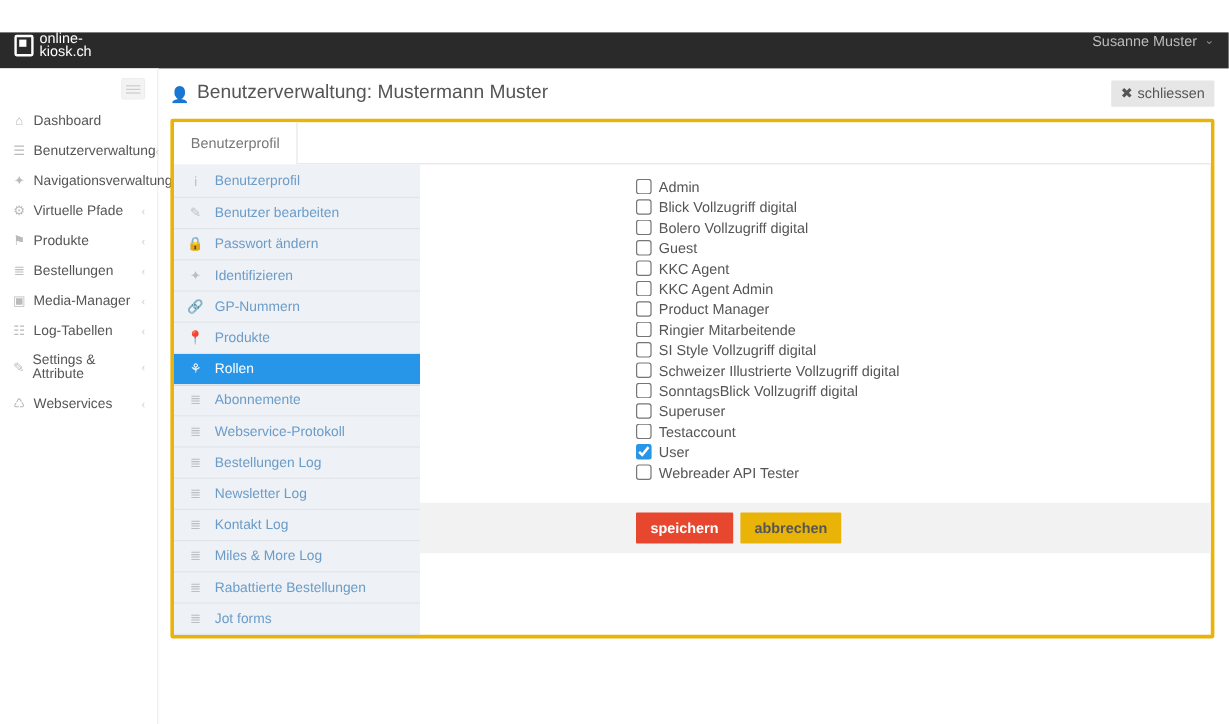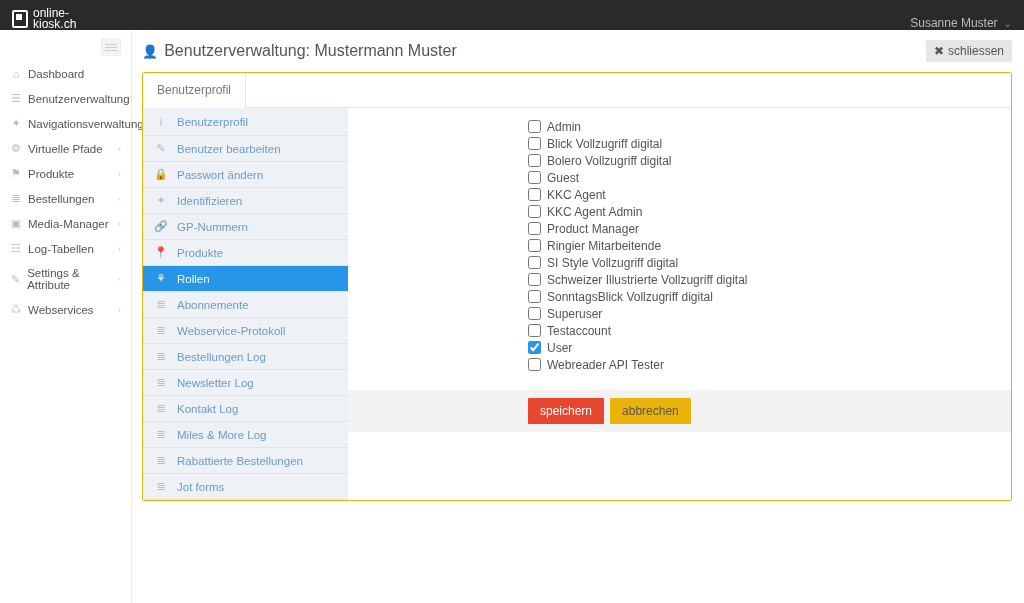--- a/index.html
+++ b/index.html
@@ -1,53 +1,53 @@
 <!DOCTYPE html>
 <html><head>
 <meta charset="utf-8">
 <style>
 * { margin: 0; padding: 0; box-sizing: border-box; }
 body { font-family: "Helvetica Neue", Helvetica, Arial, sans-serif; font-size: 13px; color: #555; background: #fff; }
-.topbar { height: 30px; background: #2a2a2a; display: flex; align-items: flex-end; justify-content: space-between; padding: 0 12px; color: #ccc; }
+.topbar { height: 30px; background: #2a2a2a; display: flex; align-items: flex-start; justify-content: space-between; padding: 0 12px; color: #ccc; margin-top: 27px; }
 .topbar .logo { display: flex; align-items: center; font-size: 12px; }
 .topbar .logo-icon { width: 16px; height: 18px; border: 2px solid #fff; border-radius: 2px; margin-right: 5px; position: relative; }
 .topbar .logo-icon::before { content: ""; position: absolute; top: 2px; left: 2px; width: 6px; height: 6px; background: #fff; }
 .topbar .logo-text { line-height: 0.9; color: #fff; }
 .topbar .user { font-size: 12px; color: #bbb; display: flex; align-items: center; cursor: pointer; }
 .topbar .chev { margin-left: 6px; font-size: 10px; color: #888; }
 .layout { display: flex; }
 .sidebar { width: 132px; background: #fff; border-right: 1px solid #eee; padding-top: 4px; min-height: 573px; }
 .sidebar .toggle { display: flex; justify-content: flex-end; padding: 4px 10px 6px; }
 .sidebar .toggle-btn { width: 20px; height: 18px; background: #f3f3f3; border: 1px solid #eee; border-radius: 2px; display: flex; flex-direction: column; justify-content: center; gap: 2px; padding: 3px; }
 .sidebar .toggle-btn span { height: 1px; background: #ccc; }
 .sidebar-item { display: flex; align-items: center; justify-content: space-between; padding: 6px 10px; font-size: 11.5px; color: #555; cursor: pointer; }
 .sidebar-item .left { display: flex; align-items: center; gap: 6px; }
 .sidebar-item .icon { width: 12px; color: #bbb; display: inline-flex; justify-content: center; font-size: 11px; }
 .sidebar-item .caret { color: #ccc; font-size: 9px; }
 .main { flex: 1; padding: 10px 12px 20px 10px; }
 .page-head { display: flex; justify-content: space-between; align-items: center; margin-bottom: 10px; }
 .page-title { font-size: 16px; font-weight: 500; color: #555; display: flex; align-items: center; gap: 6px; }
 .page-title .user-icon { color: #888; font-size: 13px; }
 .close-btn { background: #e6e6e6; border: none; padding: 4px 8px; font-size: 12px; color: #555; cursor: pointer; display: flex; align-items: center; gap: 4px; border-radius: 1px; }
-.panel { border: 1px solid #eab308; border-radius: 2px; }
+.panel { border: 3px solid #eab308; border-radius: 2px; }
 .tabs { display: flex; border-bottom: 1px solid #e5e5e5; background: #fff; }
 .tab { padding: 10px 14px; font-size: 12px; color: #777; border-right: 1px solid #e5e5e5; background: #fff; margin-bottom: -1px; border-bottom: 1px solid #fff; cursor: pointer; }
 .panel-body { display: flex; min-height: 390px; }
 .subnav { width: 205px; background: #eef1f5; }
 .subnav-item { display: flex; align-items: center; gap: 10px; padding: 6px 12px; font-size: 11.5px; color: #6b9cc8; border-bottom: 1px solid #e1e5ea; cursor: pointer; position: relative; }
 .subnav-item .sicon { width: 12px; color: #b9bec7; display: inline-flex; justify-content: center; font-size: 11px; }
 .subnav-item.active { background: #2796e8; color: #fff; }
 .subnav-item.active .sicon { color: #fff; }
 .subnav-item.active::after { content: ""; position: absolute; right: -6px; top: 50%; transform: translateY(-50%); border: 6px solid transparent; border-left-color: #2796e8; }
 .content { flex: 1; padding: 12px 20px 20px 180px; }
 .role-list { display: flex; flex-direction: column; gap: 3px; margin-bottom: 18px; }
 .role { display: flex; gap: 6px; font-size: 12px; color: #555; }
 .role input { width: 13px; height: 13px; border: 1px solid #c7c7c7; accent-color: #2796e8; cursor: pointer; }
 .actions { background: #f2f2f2; padding: 8px 10px; display: flex; gap: 6px; margin-left: -180px; margin-right: -20px; padding-left: 180px; }
-.btn { border: none; padding: 6px 12px; font-size: 12px; cursor: pointer; border-radius: 1px; }
+.btn { border: none; padding: 6px 12px; font-size: 12px; cursor: pointer; border-radius: 1px; font-weight: bold; }
 .btn-primary { background: #e8472f; color: #fff; }
 .btn-default { background: #eab308; color: #555; }
 </style>
 </head>
 <body>
 
 <div class="topbar">
   <div class="logo">
     <div class="logo-icon"></div>
     <div class="logo-text">

